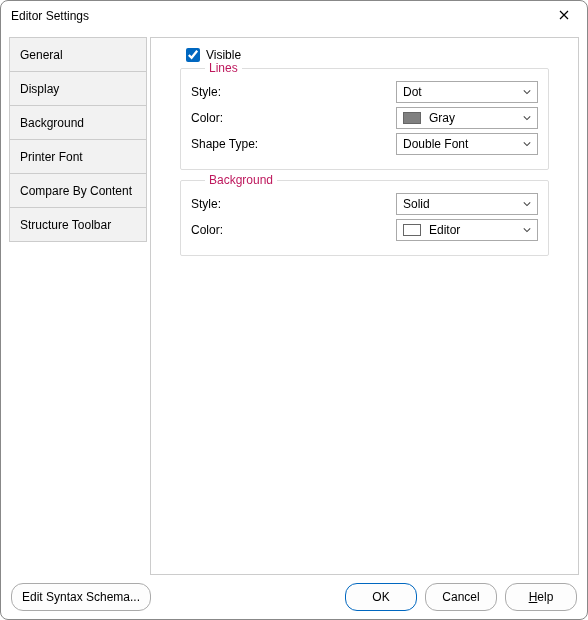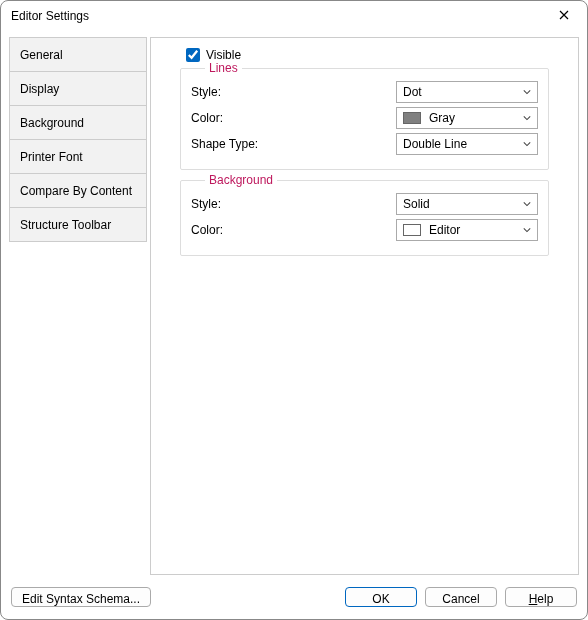--- a/index.html
+++ b/index.html
@@ -27,21 +27,21 @@
 
 .row { display: flex; align-items: center; margin: 4px 0; }
 .row .label { width: 205px; }
 .row .select { flex: 1; height: 22px; border: 1px solid #aaa; background: #fff; display: flex; align-items: center; padding: 0 6px; position: relative; cursor: default; }
 .row .select .swatch { width: 18px; height: 12px; border: 1px solid #666; margin-right: 8px; }
 .row .select .chev { position: absolute; right: 6px; top: 50%; transform: translateY(-50%); }
 .row .select .chev svg { width: 8px; height: 8px; }
 
 .footer { height: 44px; display: flex; align-items: center; padding: 0 10px; gap: 8px; }
 .footer .spacer { flex: 1; }
-.footer button { height: 20px; border: 1px solid #aaa; background: #fdfdfd; border-radius: 4px; padding: 4px 8px; cursor: default; min-width: 72px; }
+.footer button { height: 28px; border: 1px solid #aaa; background: #fdfdfd; border-radius: 12px; padding: 4px 8px; cursor: default; min-width: 72px; }
 .footer button.primary { border-color: #0067c0; }
 .footer button.wide { min-width: 140px; }
 .u { text-decoration: underline; }
 </style>
 </head>
 <body>
 
 <div class="titlebar">
   <span class="title">Editor Settings</span>
   <div class="close">
@@ -98,21 +98,21 @@
           <span class="swatch" style="background:#808080"></span>
           <span>Gray</span>
           <span class="chev"><svg viewBox="0 0 10 10">
                 <path d="M1 3 L5 7 L9 3" stroke="#444" stroke-width="1.3" fill="none"></path>
               </svg></span>
         </div>
       </div>
       <div class="row">
         <span class="label">Shape Type:</span>
         <div class="select">
-          <span>Double Line</span>
+          <span>Double Font</span>
           <span class="chev"><svg viewBox="0 0 10 10">
                 <path d="M1 3 L5 7 L9 3" stroke="#444" stroke-width="1.3" fill="none"></path>
               </svg></span>
         </div>
       </div>
     </div>
 
     <div class="fieldset">
       <span class="legend">Background</span>
       <div class="row">

